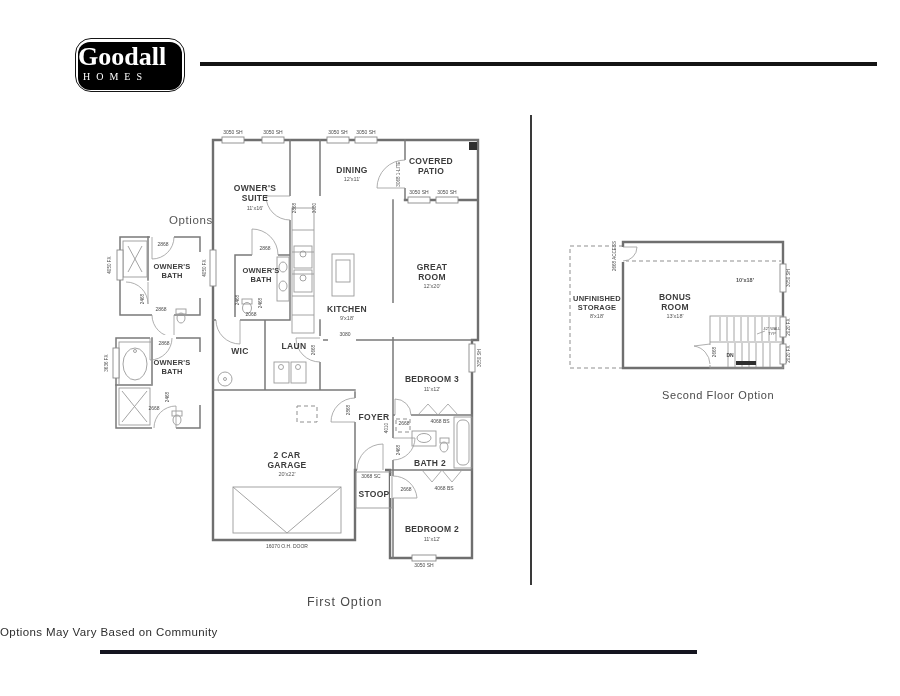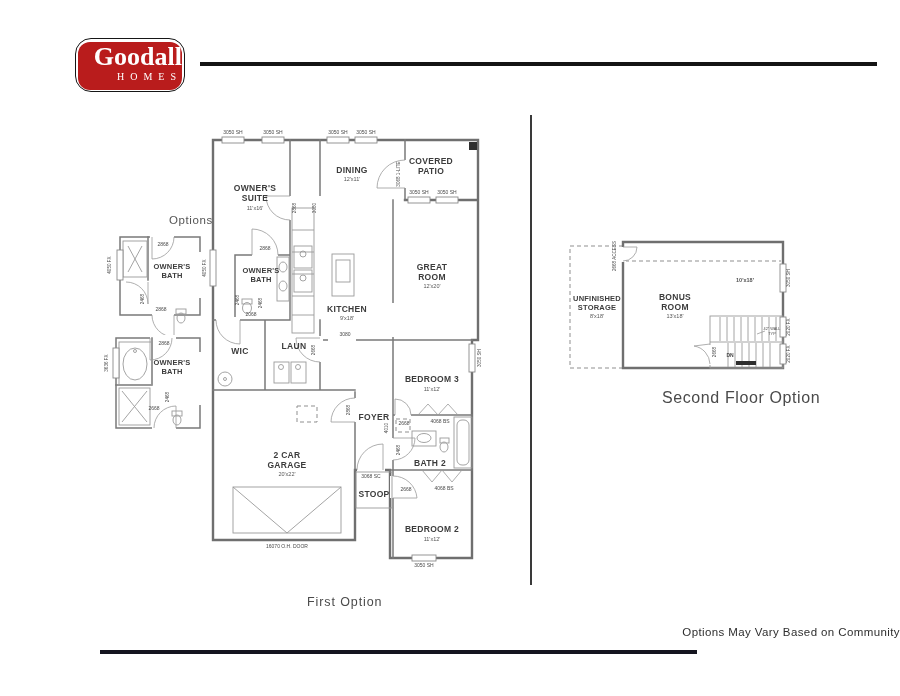--- a/index.html
+++ b/index.html
@@ -1,32 +1,32 @@
 <!DOCTYPE html>
 <html><head>
 <meta charset="utf-8">
 <style>
   html,body{margin:0;padding:0;background:#fff;}
   .page{position:relative;width:900px;height:696px;background:#fff;overflow:hidden;
         font-family:"Liberation Sans",sans-serif;color:#333;}
   
   .logo{position:absolute;left:75px;top:38px;width:110px;height:54px;background:#fff;
         border:1.5px solid #161616;border-radius:16px;padding:2px;box-sizing:border-box;}
-  .logo-inner{width:100%;height:100%;background:#b91c1c;border-radius:12px;color:#fff;text-align:right;}
+  .logo-inner{width:100%;height:100%;background:#000000;border-radius:12px;color:#fff;text-align:left;}
   .logo-name{font-family:"Liberation Serif",serif;font-weight:bold;font-size:26px;line-height:29px;margin-top:1px;}
   .logo-sub{font-family:"Liberation Serif",serif;font-size:10px;letter-spacing:6px;padding-left:5px;line-height:12px;}
   .header-rule{position:absolute;left:200px;top:62px;width:677px;height:4px;background:#141414;}
   
   .cap{position:absolute;color:#555;letter-spacing:.6px;margin-left:37px;}
   .cap-options{left:132px;top:214px;font-size:11.5px;}
   .cap-first{left:270px;top:595px;font-size:12.5px;color:#4a4a4a;letter-spacing:.9px;}
-  .cap-second{left:625px;top:389px;font-size:16px;color:#4a4a4a;}
+  .cap-second{left:625px;top:389px;font-size:11px;color:#4a4a4a;}
   .divider{position:absolute;left:530px;top:115px;width:2px;height:470px;background:#3a3a3a;}
   
-  .community{position:absolute;left:0;top:626px;width:900px;text-align:right;font-size:11.5px;color:#2e2e2e;letter-spacing:.4px;}
+  .community{position:absolute;left:0;top:626px;width:900px;text-align:left;font-size:11.5px;color:#2e2e2e;letter-spacing:.4px;}
   .footer-rule{position:absolute;left:100px;top:650px;width:597px;height:4px;background:#15151f;}
   .plan-title{position:absolute;left:658px;top:629px;font-family:"Liberation Serif",serif;font-size:31px;color:#1b1b26;letter-spacing:.5px;}
   .disclaimer{position:absolute;left:100px;top:661px;width:710px;text-align:center;font-size:8.5px;color:#8a8a8a;}
   
   svg{position:absolute;left:0;top:0;}
   .w{stroke:#6f6f6f;stroke-width:2.4;fill:none;stroke-linecap:square;}
   .wi{stroke:#7a7a7a;stroke-width:1.5;fill:none;stroke-linecap:square;}
   .fx{stroke:#9a9a9a;stroke-width:.9;fill:none;}
   .d{stroke:#9a9a9a;stroke-width:.8;fill:none;}
   .gap{fill:#fff;stroke:none;}

